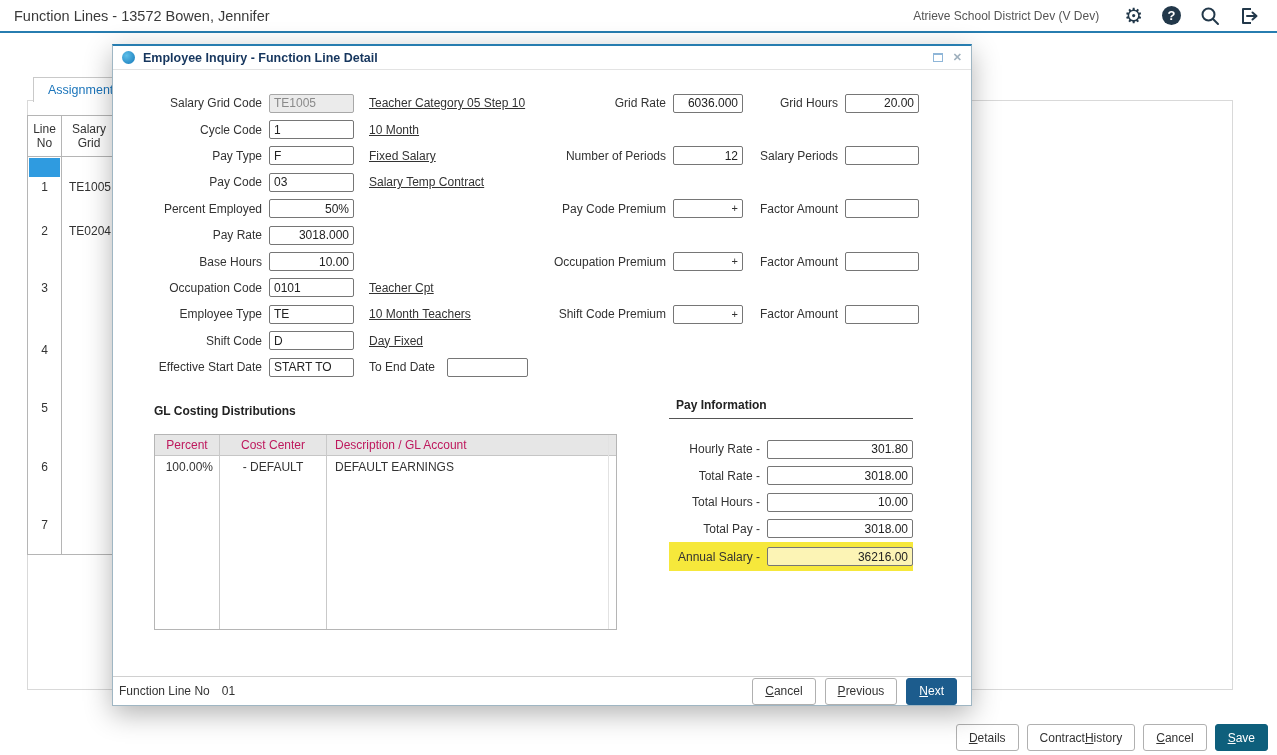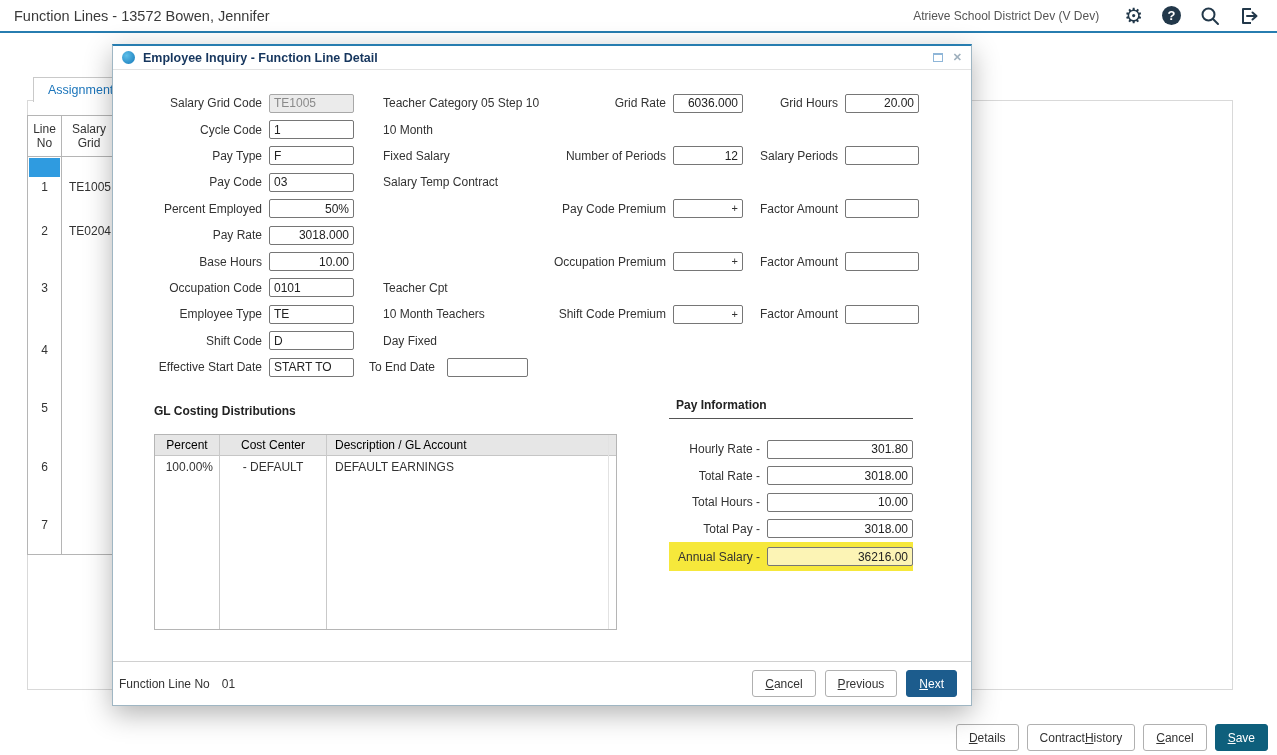--- a/index.html
+++ b/index.html
@@ -88,21 +88,21 @@
   .form-area { position: absolute; top: 44px; left: 0; right: 0; }
   .frow { display: flex; align-items: center; height: 26.4px; }
   .flabel { width: 156px; text-align: right; padding-right: 7px; flex: 0 0 auto; }
   input.inp {
     height: 19px; border: 1px solid #767676; border-radius: 2px;
     padding: 0 4px; font-size: 12px; font-family: inherit; color: #222; background: #fff;
   }
   .finput { width: 85px; flex: 0 0 auto; }
   input.num { text-align: right; }
   input.disabled { background: #ebebeb; color: #8a8a8a; border-color: #a8a8a8; }
-  .fdesc { margin-left: 29px; white-space: nowrap; }
+  .fdesc { margin-left: 15px; white-space: nowrap; text-decoration: underline; }
   .mid-label { margin-left: 15px; width: 70px; flex: 0 0 auto; }
   .end-input { width: 81px; margin-left: 8px; flex: 0 0 auto; }
 
   .rrow { position: absolute; left: 360px; width: 470px; height: 26.4px; display: flex; align-items: center; }
   .rlabel1 { width: 200px; text-align: right; padding-right: 7px; flex: 0 0 auto; }
   .rinput1 { width: 70px; flex: 0 0 auto; }
   .rlabel2 { width: 98px; text-align: right; padding-right: 7px; margin-left: 4px; flex: 0 0 auto; }
   .rinput2 { width: 74px; flex: 0 0 auto; }
   .plusbox {
     width: 70px; height: 19px; border: 1px solid #767676; border-radius: 2px; background: #fff;
@@ -117,41 +117,41 @@
     position: absolute; left: 41px; top: 388px; width: 463px; height: 196px;
     border: 1px solid #b5b5b5; background: #fff; display: flex;
   }
   .gl-col { height: 100%; border-right: 1px solid #c9c9c9; }
   .gl-col:last-child { border-right: none; }
   .gl-c1 { width: 65px; }
   .gl-c2 { width: 107px; }
   .gl-c3 { flex: 1; position: relative; }
   .gl-h {
     height: 21px; background: #e6e6e6; border-bottom: 1px solid #c6c6c6;
-    display: flex; align-items: center; justify-content: center; color: #000000;
+    display: flex; align-items: center; justify-content: center; color: #be185d;
   }
   .gl-c3 .gl-h { justify-content: flex-start; padding-left: 8px; }
   .gl-cell { height: 21px; display: flex; align-items: center; }
   .gl-cell.pct { justify-content: flex-end; padding-right: 6px; }
   .gl-cell.cc { justify-content: center; }
   .gl-cell.desc { justify-content: flex-start; padding-left: 8px; text-align: center; }
   .gl-scroll-line { position: absolute; right: 7px; top: 0; bottom: 0; border-left: 1px solid #e2e2e2; }
 
   
   .pay-section { position: absolute; left: 556px; top: 352px; width: 244px; }
   .pay-title { font-weight: bold; color: #222; padding: 0 0 6px 7px; border-bottom: 1px solid #555; margin-bottom: 17px; }
   .prow { display: flex; align-items: center; height: 26.5px; }
   .plabel { flex: 1; text-align: right; padding-right: 7px; }
   .pinput { width: 146px; flex: 0 0 auto; text-align: right; }
   .prow.highlight { background: #f6e83b; height: 29px; }
   .prow.highlight input.inp { background: #fcf4b5; }
 
   
   .modal-footer {
-    position: absolute; left: 0; right: 0; bottom: 0; height: 44px;
+    position: absolute; left: 0; right: 0; bottom: 0; height: 29px;
     border-top: 1px solid #d0d0d0; display: flex; align-items: center;
     padding: 0 14px 0 6px; background: #fff;
   }
   .fl-value { margin-left: 12px; }
   .modal-footer .btns { margin-left: auto; display: flex; gap: 9px; }
 </style>
 </head>
 <body>
 
 <div class="topbar">

